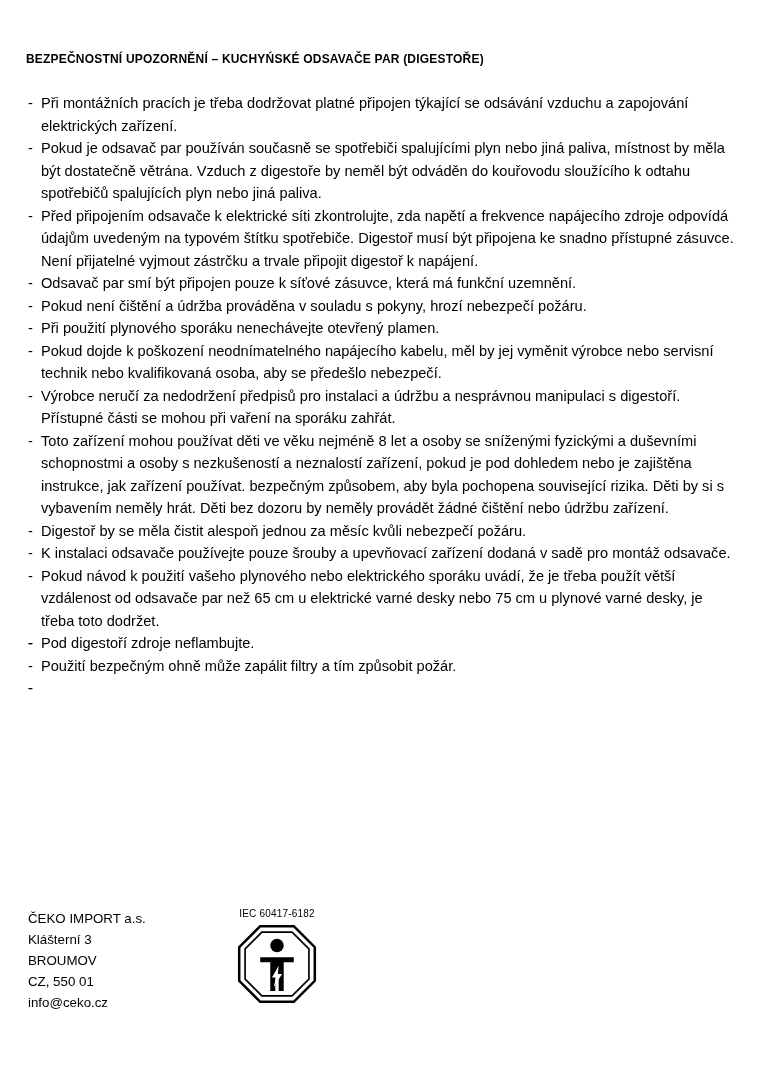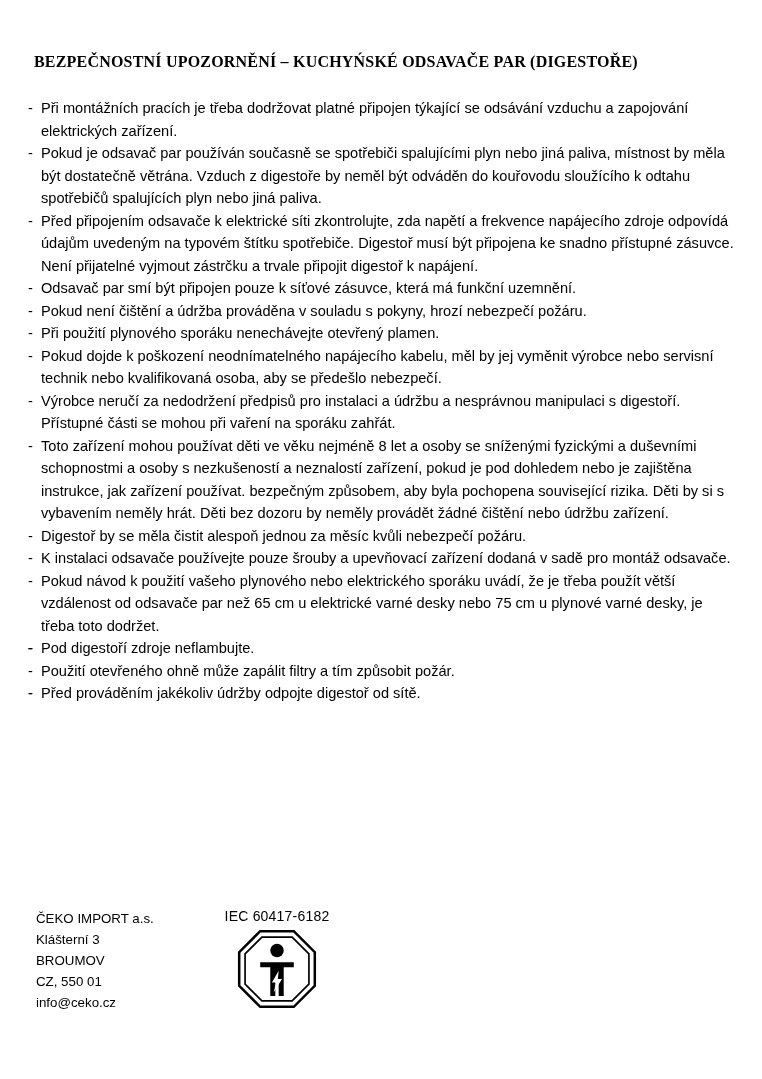--- a/index.html
+++ b/index.html
@@ -16,27 +16,26 @@
     overflow: hidden;
   }
   .page {
     width: 762px;
     height: 1079px;
     box-sizing: border-box;
     padding: 44px 26px 0 26px;
     position: relative;
   }
   .doc-title {
-    font-size: 16px;
+    font-size: 12px;
     font-weight: bold;
     letter-spacing: 0.2px;
-    margin: 8px 0 0 8px;
+    margin: 8px 0 0 0;
     line-height: 1.2;
     white-space: nowrap;
-    font-family: Liberation Serif, serif;
   }
   .bullet-list {
     margin: 26px 0 0 2px;
     padding: 0;
     list-style: none;
   }
   .bullet-list li {
     position: relative;
     padding-left: 13px;
     font-size: 14.6px;
@@ -44,37 +43,37 @@
     margin-bottom: 0px;
     text-align: left;
   }
   .bullet-list li .dash {
     position: absolute;
     left: 0;
     top: 0;
   }
   .footer {
     position: absolute;
-    left: 36px;
+    left: 28px;
     top: 908px;
     font-size: 13.3px;
     line-height: 21px;
   }
   .footer div {
     white-space: nowrap;
   }
   .cert {
     position: absolute;
     left: 222px;
     top: 908px;
     width: 110px;
     text-align: center;
   }
   .cert-code {
-    font-size: 14px;
+    font-size: 10px;
     letter-spacing: 0.2px;
     margin-bottom: 3px;
   }
   .cert-mark {
     width: 84px;
     height: 84px;
     margin: 0 auto;
     display: block;
   }
 </style>
@@ -94,23 +93,23 @@
     <li><span class="dash">-</span><span>Při použití plynového sporáku nenechávejte otevřený plamen.</span></li>
     <li><span class="dash">-</span><span>Pokud dojde k poškození neodnímatelného napájecího kabelu, měl by jej vyměnit výrobce nebo servisní technik nebo kvalifikovaná osoba, aby se předešlo nebezpečí.</span></li>
     <li><span class="dash">-</span><span>Výrobce neručí za nedodržení předpisů pro instalaci a údržbu a nesprávnou manipulaci s digestoří. Přístupné části se mohou při vaření na sporáku zahřát.</span></li>
     <li><span class="dash">-</span><span>Toto zařízení mohou používat děti ve věku nejméně 8 let a osoby se sníženými fyzickými a duševními schopnostmi a osoby s nezkušeností a neznalostí zařízení, pokud je pod dohledem nebo je zajištěna instrukce, jak zařízení používat. bezpečným způsobem, aby byla pochopena související rizika. Děti by si s vybavením neměly hrát. Děti bez dozoru by neměly provádět žádné čištění nebo údržbu zařízení.</span></li>
     <li><span class="dash">-</span><span>Digestoř by se měla čistit alespoň jednou za měsíc kvůli nebezpečí požáru.</span></li>
     <li><span class="dash">-</span><span>K instalaci odsavače používejte pouze šrouby a upevňovací zařízení dodaná v sadě pro montáž odsavače.</span></li>
     <li><span class="dash">-</span><span>Pokud návod k použití vašeho plynového nebo elektrického sporáku uvádí, že je třeba použít větší vzdálenost od odsavače par než 65 cm u elektrické varné desky nebo 75 cm u plynové varné desky, je třeba toto dodržet.</span></li>
     <li><span class="dash">-</span></li>
     <li><span class="dash">-</span></li>
     <li><span class="dash">-</span><span>Pod digestoří zdroje neflambujte.</span></li>
-    <li><span class="dash">-</span><span>Použití otevřeného ohně může zapálit filtry a tím způsobit požár.</span></li>
+    <li><span class="dash">-</span><span>Použití bezpečným ohně může zapálit filtry a tím způsobit požár.</span></li>
     <li><span class="dash">-</span></li>
-    <li><span class="dash">-</span><span>Před prováděním jakékoliv údržby odpojte digestoř od sítě.</span></li>
+    <li><span class="dash">-</span></li>
   </ul>
 
   <div class="footer">
     <div>ČEKO IMPORT a.s.</div>
     <div>Klášterní 3</div>
     <div>BROUMOV</div>
     <div>CZ, 550 01</div>
     <div>info@ceko.cz</div>
   </div>
 

